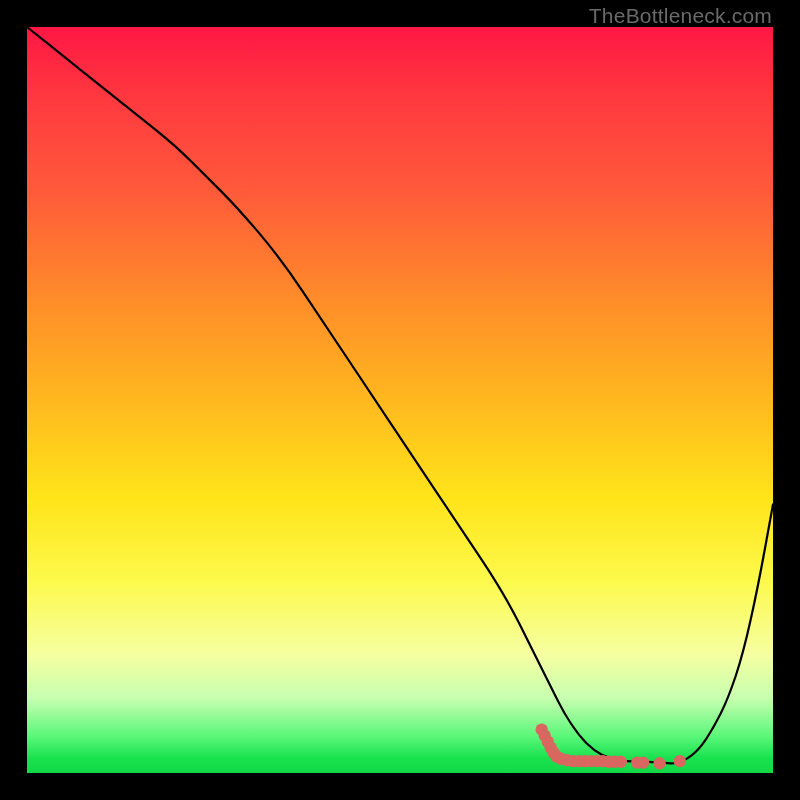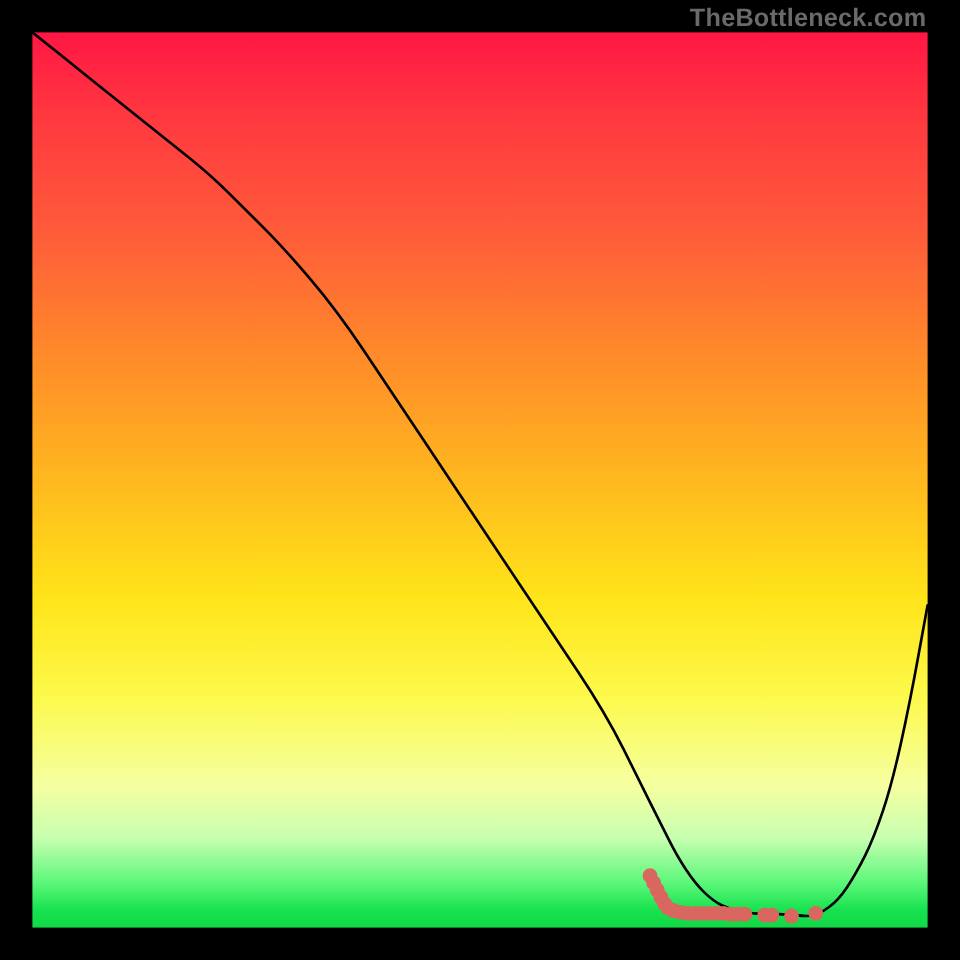--- a/index.html
+++ b/index.html
@@ -49,21 +49,21 @@
     width: 746px;
     height: 746px;
     overflow: visible;
   }
   .watermark {
     position: absolute;
     top: 4px;
     right: 28px;
     color: #6a6a6a;
     font-size: 21px;
-    font-weight: 700;
+    font-weight: 400;
     letter-spacing: 0.2px;
   }
 </style>
 </head>
 <body>
 
 <div class="watermark">TheBottleneck.com</div>
 
 <div class="frame">
   <div class="plot"></div>

